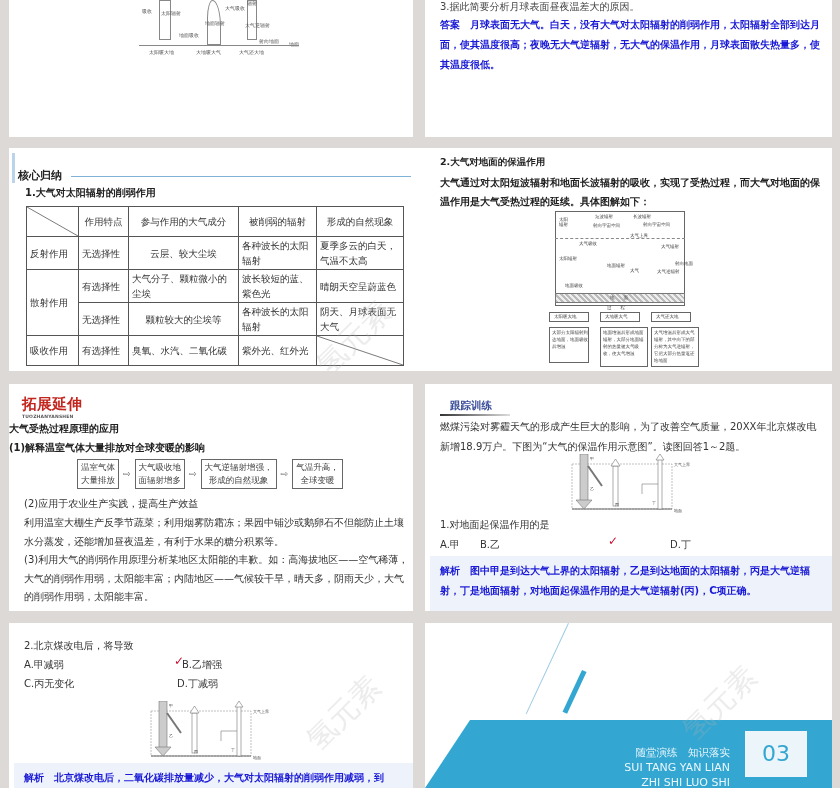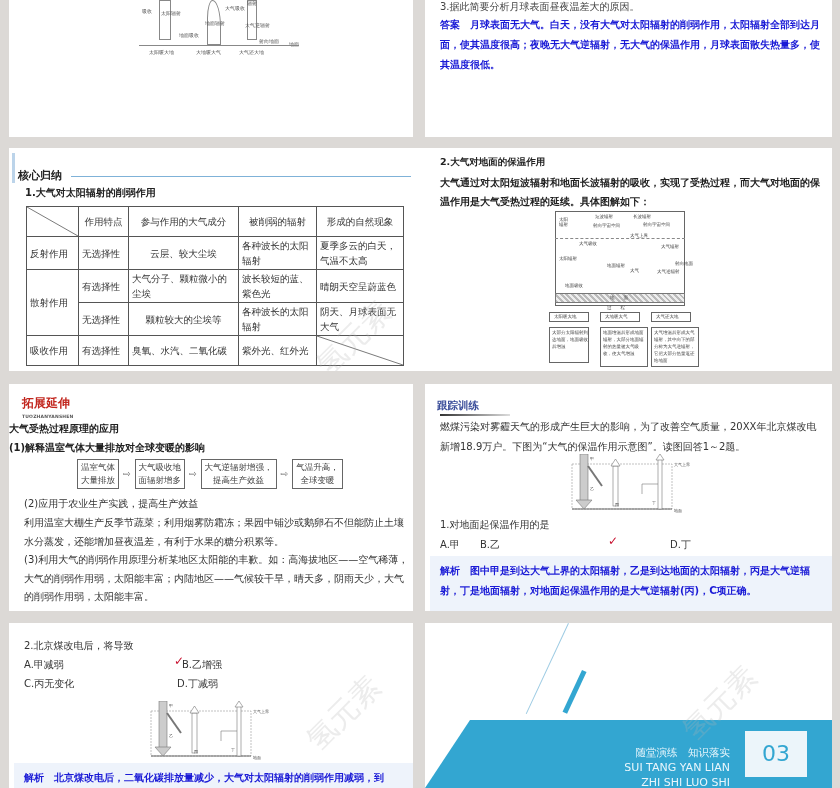--- a/index.html
+++ b/index.html
@@ -37,30 +37,30 @@
   .diag-cell svg { position: absolute; left: 0; top: 0; width: 100%; height: 100%; }
 
   
   .p4 .h { position: absolute; left: 15px; top: 8px; font-size: 9.5px; font-weight: bold; color: #222; }
   .p4 .body { position: absolute; left: 15px; top: 25px; width: 385px; font-size: 10px; font-weight: bold; line-height: 19px; color: #222; }
   .d2 { position: absolute; left: 120px; top: 63px; width: 150px; height: 158px; }
   .d2 .lbl { position: absolute; font-size: 4.5px; color: #444; white-space: nowrap; font-family: "DejaVu Serif", serif; }
   .d2 .box { position: absolute; border: 1px solid #666; background: #fff; }
 
   
-  .ext-title { position: absolute; left: 13px; top: 11px; font-size: 12px; font-weight: bold; color: #c2261e; }
+  .ext-title { position: absolute; left: 13px; top: 11px; font-size: 15px; font-weight: bold; color: #c2261e; }
   .ext-sub { position: absolute; left: 13px; top: 30px; font-size: 4.5px; color: #555; font-weight: bold; letter-spacing: 0.2px; }
   .p5 .t-center { position: absolute; left: 0; width: 404px; font-weight: bold; font-size: 10px; color: #222; }
   .flow { position: absolute; left: 68px; top: 75px; display: flex; align-items: center; gap: 4px; }
   .flow .fb { border: 1px solid #666; font-family: "DejaVu Sans Mono", monospace; font-size: 8.5px; line-height: 13px; padding: 1px 3px; color: #444; text-align: center; }
   .flow .fa { font-size: 9px; color: #666; }
   .p5 .para { position: absolute; left: 15px; width: 385px; font-size: 10px; line-height: 18.5px; color: #333; }
 
   
-  .track-title { position: absolute; left: 12px; top: 15px; font-size: 10.5px; font-weight: bold; color: #3b4e9a; }
+  .track-title { position: absolute; left: 25px; top: 15px; font-size: 10.5px; font-weight: bold; color: #3b4e9a; }
   .track-line { position: absolute; left: 15px; top: 30px; width: 70px; height: 2px; background: linear-gradient(to right, #333, #ddd); }
   .p6 .intro { position: absolute; left: 15px; top: 33px; width: 385px; font-size: 10px; line-height: 20px; color: #333; }
   .d3 { position: absolute; left: 145px; top: 70px; width: 130px; height: 60px; }
   .p6 .q1 { position: absolute; left: 15px; top: 134px; font-size: 10px; color: #333; }
   .opts { position: absolute; left: 15px; top: 154px; width: 385px; font-size: 10px; color: #333; }
   .opts span { position: absolute; white-space: nowrap; }
   .analysis { position: absolute; left: 5px; width: 402px; background: #eef3fb; padding: 5px 10px; }
 
   .check { color: #c8102e; font-weight: bold; font-size: 12px; position: absolute; }
 
@@ -211,21 +211,21 @@
   <div class="t-center" style="top:38px;">大气受热过程原理的应用</div>
   <div class="t-center" style="top:57px;">(1)解释温室气体大量排放对全球变暖的影响</div>
   <div class="flow">
     <div class="fb" style="white-space:pre;">温室气体
 大量排放</div>
     <span class="fa">⇨</span>
     <div class="fb" style="white-space:pre;">大气吸收地
 面辐射增多</div>
     <span class="fa">⇨</span>
     <div class="fb" style="white-space:pre;">大气逆辐射增强，
-提高生产效益</div>
+形成的自然现象</div>
     <span class="fa">⇨</span>
     <div class="fb" style="white-space:pre;">气温升高，
 全球变暖</div>
   </div>
   <div class="para" style="top:111px;">(2)应用于农业生产实践，提高生产效益</div>
   <div class="para" style="top:130px;">利用温室大棚生产反季节蔬菜；利用烟雾防霜冻；果园中铺沙或鹅卵石不但能防止土壤水分蒸发，还能增加昼夜温差，有利于水果的糖分积累等。</div>
   <div class="para" style="top:167px;">(3)利用大气的削弱作用原理分析某地区太阳能的丰歉。如：高海拔地区——空气稀薄，大气的削弱作用弱，太阳能丰富；内陆地区——气候较干旱，晴天多，阴雨天少，大气的削弱作用弱，太阳能丰富。</div>
 </div>
 
 <div class="panel p6">

